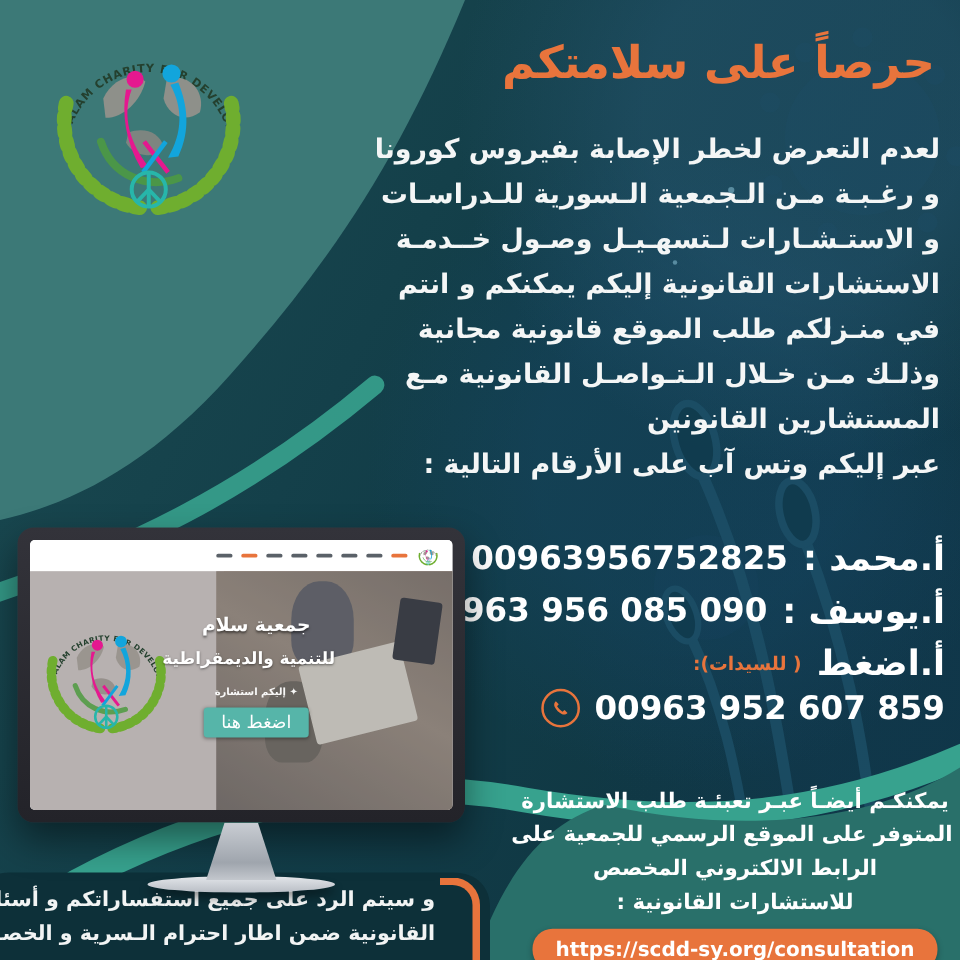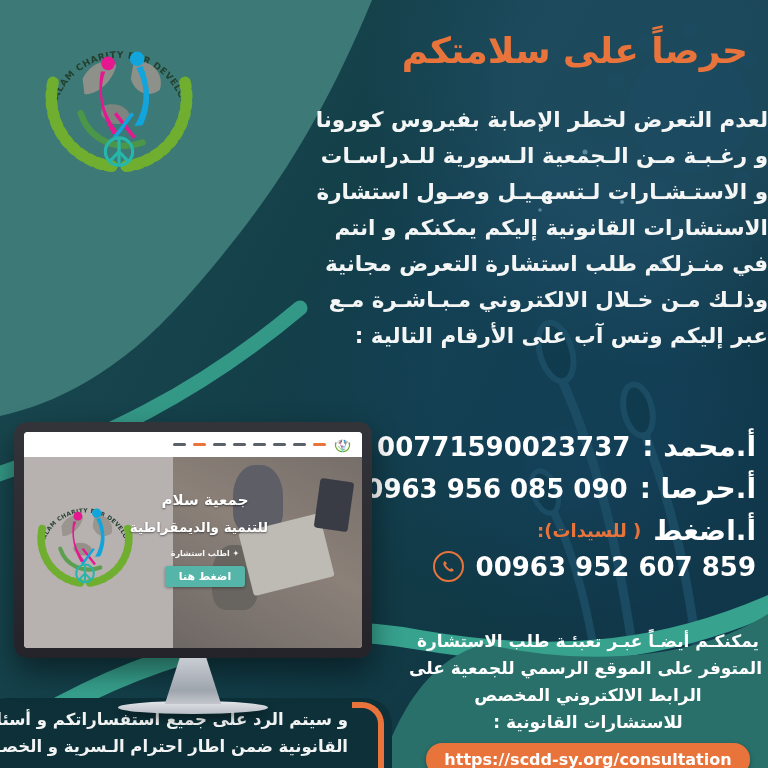--- a/index.html
+++ b/index.html
@@ -14,35 +14,35 @@
   }
   .bg-svg{position:absolute;inset:0;z-index:0;}
   .layer{position:absolute;z-index:2;}
 
   
   .logo-main{left:28px;top:6px;width:182px;height:182px;position:absolute;z-index:2;}
 
   
   .heading{right:20px;top:30px;text-align:right;direction:rtl;
     font-size:36px;font-weight:bold;letter-spacing:0;}
-  .body-text{right:0;top:102px;direction:rtl;text-align:right;color:#f4f6f6;
+  .body-text{right:16px;top:102px;direction:rtl;text-align:right;color:#f4f6f6;
     font-size:21.5px;font-weight:bold;line-height:36px;}
   .body-text div{white-space:nowrap;}
 
   
   .contacts{right:12px;top:430px;direction:rtl;color:#fff;font-weight:bold;}
   .contact-row{display:flex;align-items:center;justify-content:flex-start;
     column-gap:12px;margin-bottom:9px;}
   .contact-name{font-size:28px;white-space:nowrap;}
   .contact-number{font-size:26px;direction:ltr;unicode-bidi:embed;white-space:nowrap;}
   .phone-badge{width:27px;height:27px;border-radius:50%;border:2.5px solid #e8743c;
     display:flex;align-items:center;justify-content:center;flex:0 0 auto;}
   .phone-badge svg{width:16px;height:16px;}
   .salma-row{margin-bottom:4px;margin-top:2px;}
-  .salma-note{font-size:18px;font-weight:bold;}
+  .salma-note{font-size:15px;font-weight:bold;}
   .num-row{}
 
   
   .monitor{left:14px;top:422px;width:358px;position:absolute;z-index:3;}
   .frame{height:216px;background:linear-gradient(180deg,#33333a,#232329);
     border-radius:13px;padding:10px;box-shadow:0 14px 30px rgba(0,0,0,.45);}
   .screen{background:#fff;height:100%;border-radius:4px;overflow:hidden;
     position:relative;display:flex;flex-direction:column;}
   .site-nav{height:25px;background:#fff;display:flex;flex-direction:row-reverse;
     align-items:center;gap:7px;padding:0 10px;box-shadow:0 1px 2px rgba(0,0,0,.15);flex:0 0 auto;}
@@ -63,21 +63,21 @@
   .photo-laptop{position:absolute;right:6%;top:12%;width:18%;height:26%;
     background:#3f424a;border-radius:3px;transform:rotate(8deg);}
   .photo-overlay{position:absolute;inset:0;background:rgba(35,40,52,.22);}
   .hero-emblem{position:absolute;left:2px;top:22px;width:118px;height:118px;}
   .hero-copy{position:absolute;left:118px;top:34px;width:126px;direction:rtl;
     text-align:center;color:#fff;font-weight:bold;}
   .hero-t1{font-size:15px;white-space:nowrap;text-shadow:0 1px 2px rgba(0,0,0,.5);}
   .hero-t2{font-size:13.5px;margin-top:10px;white-space:nowrap;text-shadow:0 1px 2px rgba(0,0,0,.5);}
   .hero-cta-note{font-size:8px;margin-top:14px;white-space:nowrap;opacity:.95;}
   .hero-btn{display:inline-block;margin-top:8px;background:#56b5a9;color:#fff;
-    font-size:11px;font-weight:bold;padding:4px 14px;border-radius:3px;
+    font-size:14px;font-weight:normal;padding:4px 14px;border-radius:3px;
     box-shadow:0 1px 3px rgba(0,0,0,.35);}
   .stand{width:74px;height:46px;margin:0 auto;
     background:linear-gradient(180deg,#c9cdd3,#9fa5ad 70%,#c3c7cd);
     clip-path:polygon(32% 0,68% 0,88% 100%,12% 100%);}
   .base{width:150px;height:13px;margin:-3px auto 0;
     background:linear-gradient(180deg,#e3e6ea,#b9bec5);border-radius:50%;
     box-shadow:0 5px 8px rgba(0,0,0,.4);}
 
   
   .website-note{left:414px;right:6px;top:628px;direction:rtl;text-align:center;
@@ -180,39 +180,40 @@
 
   <svg class="logo-main" viewBox="0 0 200 200">
     <use href="#emblem"></use>
   </svg>
 
   <div class="layer heading" style="color:#e8743c">حرصاً على سلامتكم</div>
 
   <div class="layer body-text">
     <div>لعدم التعرض لخطر الإصابة بفيروس كورونا</div>
     <div>و رغـبـة مـن الـجمعية الـسورية للـدراسـات</div>
-    <div>و الاستـشـارات لـتسهـيـل وصـول استشارة</div>
+    <div>و الاستـشـارات لـتسهـيـل وصـول خــدمـة</div>
     <div>الاستشارات القانونية إليكم يمكنكم و انتم</div>
-    <div>في منـزلكم طلب استشارة التعرض مجانية</div>
-    <div>وذلـك مـن خـلال الالكتروني مـبـاشـرة مـع</div>
+    <div>في منـزلكم طلب الموقع قانونية مجانية</div>
+    <div>وذلـك مـن خـلال الـتـواصـل القانونية مـع</div>
+    <div>المستشارين القانونين</div>
     <div>عبر إليكم وتس آب على الأرقام التالية :</div>
   </div>
 
   <div class="layer contacts">
     <div class="contact-row">
       <span class="contact-name">أ.محمد :</span>
-      <span class="contact-number">00771590023737</span>
+      <span class="contact-number">00963956752825</span>
       <span class="phone-badge">
         <svg viewBox="0 0 24 24">
             <path d="M7 3C5 5 4.5 7 5.5 9.5C7.5 13.5 10.5 16.5 14.5 18.5C17 19.5 19 19 21 17L17.5 13.5L15 15.5C12.5 14 10 11.5 8.5 9L10.5 6.5Z" fill="#e8743c"></path>
           </svg>
       </span>
     </div>
     <div class="contact-row">
-      <span class="contact-name">أ.حرصا :</span>
+      <span class="contact-name">أ.يوسف :</span>
       <span class="contact-number">00963 956 085 090</span>
       <span class="phone-badge">
         <svg viewBox="0 0 24 24">
             <path d="M7 3C5 5 4.5 7 5.5 9.5C7.5 13.5 10.5 16.5 14.5 18.5C17 19.5 19 19 21 17L17.5 13.5L15 15.5C12.5 14 10 11.5 8.5 9L10.5 6.5Z" fill="#e8743c"></path>
           </svg>
       </span>
     </div>
     <div class="contact-row salma-row">
       <span class="contact-name">أ.اضغط</span>
       <span class="salma-note" style="color:#e8743c">( للسيدات):</span>
@@ -250,21 +251,21 @@
             <div class="photo-sheet"></div>
             <div class="photo-laptop"></div>
             <div class="photo-overlay"></div>
           </div>
           <svg class="hero-emblem" viewBox="0 0 200 200">
               <use href="#emblem"></use>
             </svg>
           <div class="hero-copy">
             <div class="hero-t1">جمعية سلام</div>
             <div class="hero-t2">للتنمية والديمقراطية</div>
-            <div class="hero-cta-note">✦ اطلب استشارة</div>
+            <div class="hero-cta-note">✦ إليكم استشارة</div>
             <span class="hero-btn">اضغط هنا</span>
           </div>
         </div>
       </div>
     </div>
     <div class="stand"></div>
     <div class="base"></div>
   </div>
 
   <div class="layer website-note">

